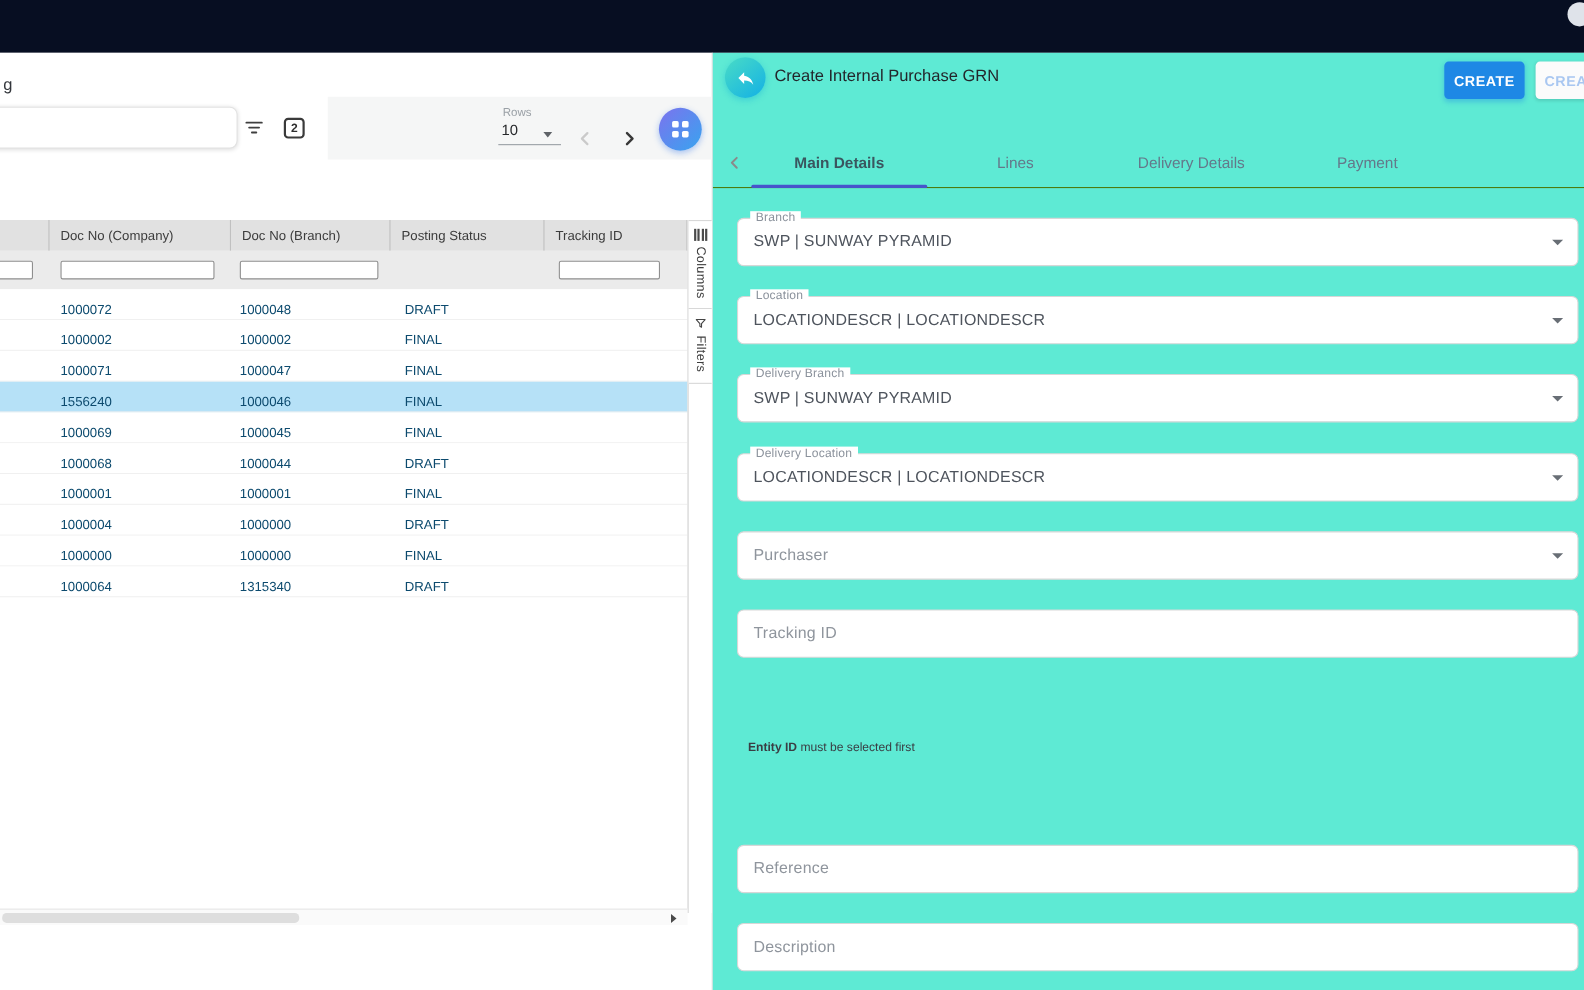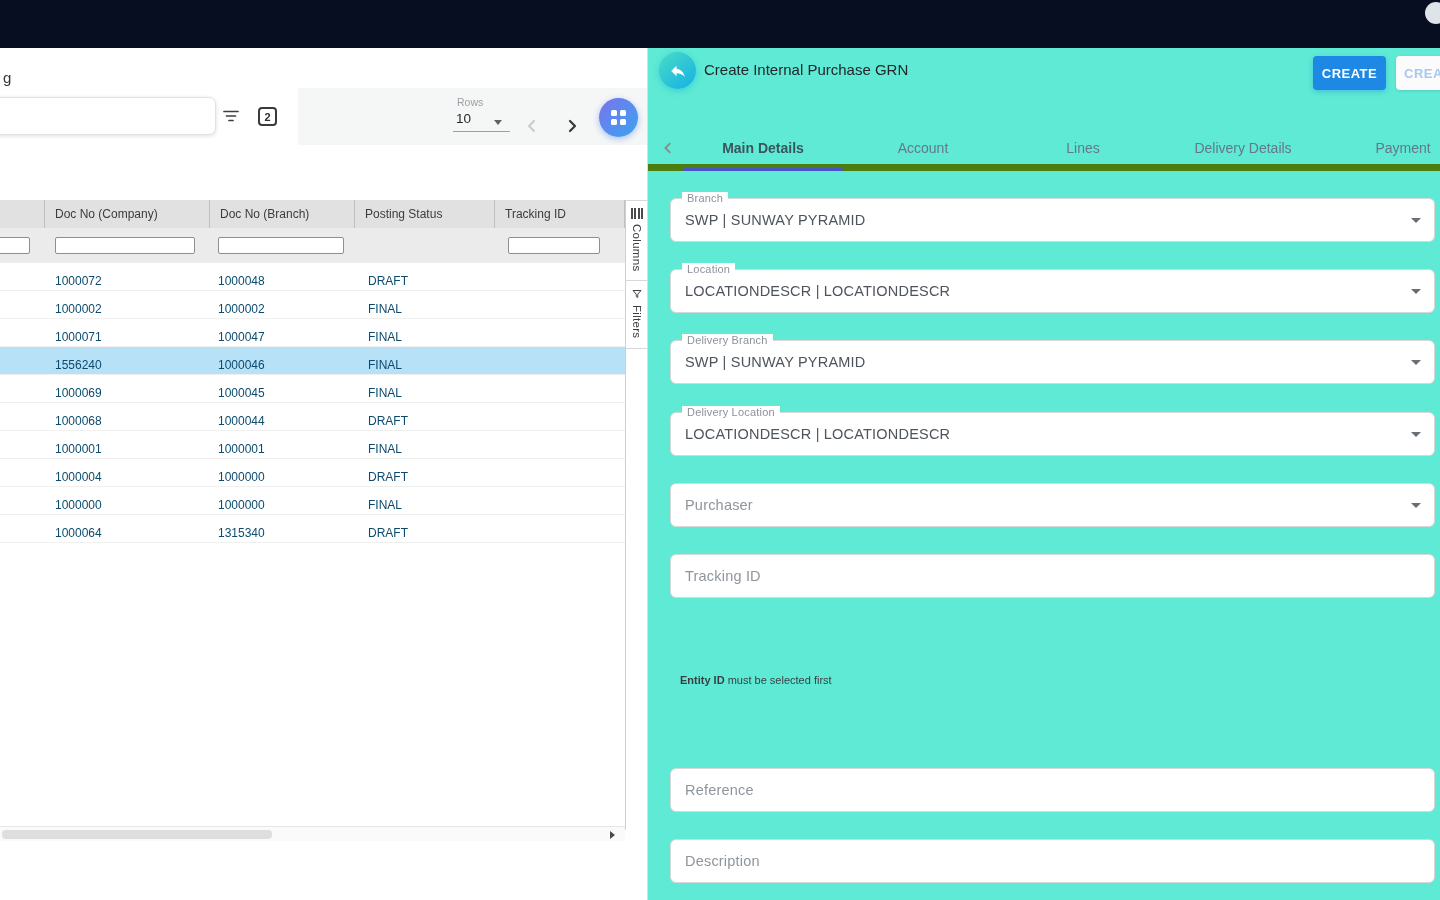--- a/index.html
+++ b/index.html
@@ -51,21 +51,21 @@
   .hscroll { position:absolute; left:0; top:778px; width:625px; height:15px; background:#fafafa; border-top:1px solid #e6e6e6; }
   .hthumb { position:absolute; left:2px; top:3px; width:270px; height:9px; border-radius:4px; background:#dedede; }
   .harrow { position:absolute; left:610px; top:4px; width:0; height:0; border-top:4px solid transparent; border-bottom:4px solid transparent; border-left:5px solid #4a4a4a; cursor:pointer; }
 
   
   .right-panel { position:absolute; left:648px; top:48px; width:792px; height:852px; background:#5eead4; overflow:hidden; }
   .back-btn { position:absolute; left:11px; top:4px; width:37px; height:37px; border-radius:50%; border:none; background:linear-gradient(140deg,#49dcc6 0%,#13b0e5 100%); box-shadow:0 2px 6px rgba(23,178,214,.45); display:flex; align-items:center; justify-content:center; cursor:pointer; }
   .page-title { position:absolute; left:56px; top:0; height:44px; line-height:44px; font-size:15px; color:#23262b; }
   .reset-btn { position:absolute; left:665px; top:8px; width:73px; height:34px; background:var(--accent-blue,#1e88e5); border:none; border-radius:4px; color:#fff; font:bold 13px "Liberation Sans",sans-serif; letter-spacing:.5px; box-shadow:0 2px 5px rgba(30,136,229,.4); cursor:pointer; }
   .create-btn { position:absolute; left:748px; top:8px; width:120px; height:34px; background:#fbfbfb; border:none; border-radius:4px; color:#a9c7f1; font:bold 13px "Liberation Sans",sans-serif; letter-spacing:.5px; text-align:left; padding-left:8px; box-shadow:0 1px 3px rgba(0,0,0,.12); cursor:pointer; }
-  .tabbar { position:absolute; left:0; top:77px; width:792px; height:46px; border-bottom:7px solid #4d7c0f; }
+  .tabbar { position:absolute; left:0; top:77px; width:792px; height:46px; border-bottom:1px solid #4d7c0f; }
   .tab-chevron { position:absolute; left:12px; top:15px; width:16px; height:16px; background:none; border:none; cursor:pointer; padding:0; }
   .tabs { position:absolute; left:35px; top:0; height:46px; display:flex; }
   .tab { width:160px; text-align:center; line-height:46px; font-size:14px; color:#64788a; cursor:pointer; white-space:nowrap; }
   .tab.active { color:#3a565f; font-weight:bold; }
   .tab-underline { position:absolute; left:35px; top:43px; width:160px; height:3px; background:var(--tab-underline,#4754cb); border-radius:2px; }
 
   .form { position:absolute; left:22px; top:0; width:767px; height:852px; }
   .field { position:absolute; left:0; width:765px; height:44px; border:1px solid #d7d7d7; border-radius:6px; background:#fff;padding-left:23px; }
   .field.disabled { border-color:#dedede; }
   .flabel { position:absolute; top:-7px; left:11px; background:#fff; padding:0 5px; font-size:11px; color:#8b929c; letter-spacing:.2px; }
@@ -241,21 +241,20 @@
 
   <div class="tabbar">
     <button class="tab-chevron">
       <svg width="16" height="16" viewBox="0 0 18 18" fill="none" stroke="#8a8a8a" stroke-width="2" stroke-linecap="round" stroke-linejoin="round">
         <polyline points="11 4 6 9 11 14"></polyline>
       </svg>
     </button>
     <div class="tabs">
 
     <div class="tab active"><span>Main Details</span></div>
-        <div class="tab"><span>Account</span></div>
         <div class="tab"><span>Lines</span></div>
         <div class="tab"><span>Delivery Details</span></div>
         <div class="tab"><span>Payment</span></div>
       </div>
     <div class="tab-underline"></div>
   </div>
 
   <div class="form">
 
     <div class="field" style="top:150px">

